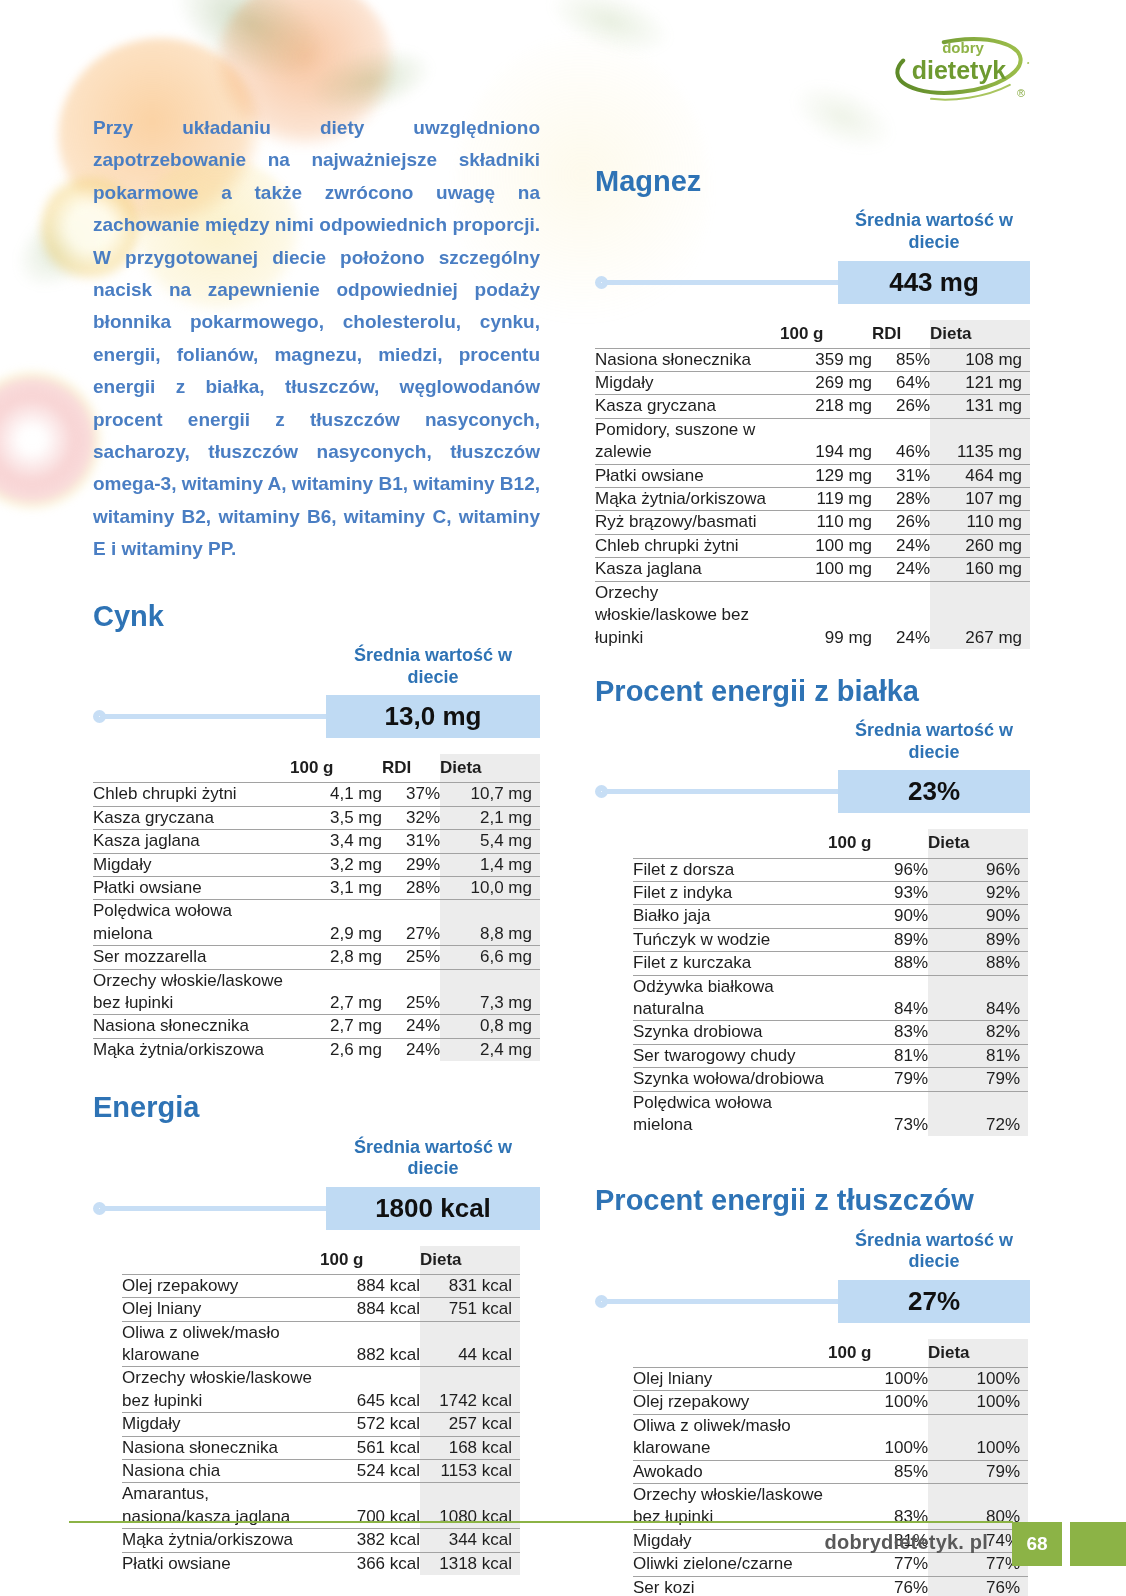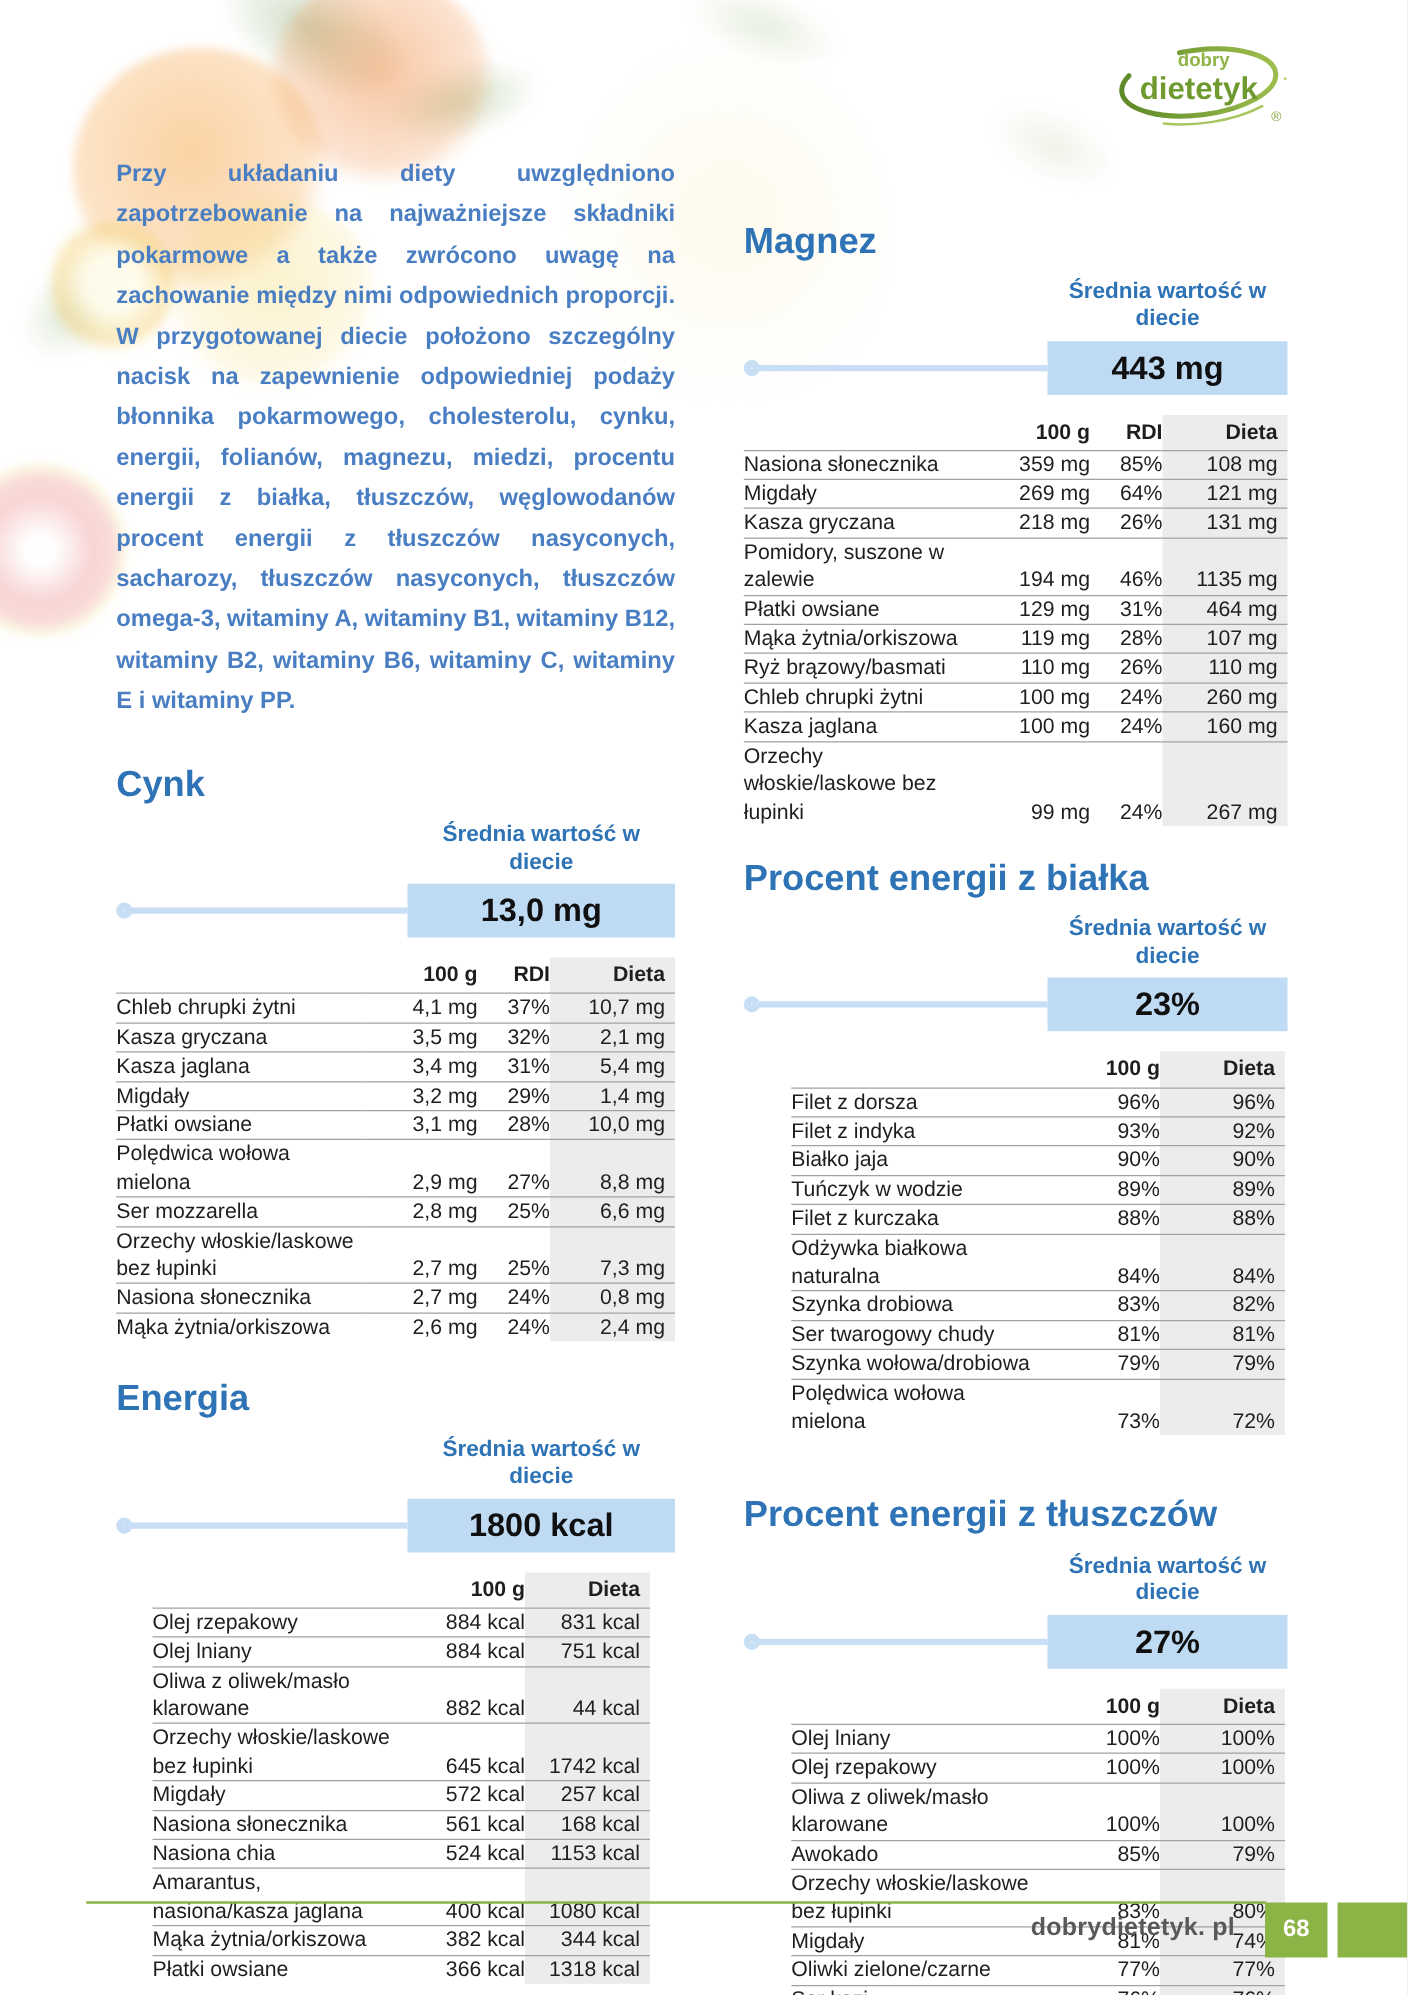--- a/index.html
+++ b/index.html
@@ -39,21 +39,21 @@
     background:radial-gradient(circle, rgba(255,252,236,.9) 28%, rgba(243,210,120,.5) 58%, rgba(243,210,120,0) 72%);}
   .bg-lemon{left:132px;top:158px;width:170px;height:155px;
     background:radial-gradient(circle at 50% 45%, rgba(246,222,130,.40), rgba(246,222,130,.2) 60%, rgba(246,222,130,0) 72%);}
   .bg-lemonpale{left:455px;top:35px;width:255px;height:310px;
     background:radial-gradient(circle at 50% 45%, rgba(248,230,160,.20), rgba(248,230,160,0) 70%);}
   .bg-grapefruit{left:-38px;top:370px;width:140px;height:140px;
     background:radial-gradient(circle, rgba(255,255,255,.9) 12%, rgba(238,152,152,.42) 42%, rgba(238,152,152,.34) 60%, rgba(243,222,150,.38) 65%, rgba(243,222,150,0) 73%);}
   
   .logo{position:absolute;left:893px;top:24px;width:140px;height:82px;z-index:2;}
   
-  .col{position:absolute;z-index:1;margin-top:12px;}
+  .col{position:absolute;z-index:1;}
   .col-left{left:93px;top:112px;width:447px;--barw:214px;--track:208px;}
   .col-right{left:595px;top:165px;width:435px;--barw:192px;--track:218px;}
   .intro{
     margin:0;font-size:19px;line-height:32.4px;font-weight:bold;
     color:var(--intro-blue);text-align:justify;
   }
   
   .section{margin:0;}
   .sec-cynk{margin-top:34px;}
   .sec-energia{margin-top:30px;}
@@ -71,21 +71,21 @@
   .slider{display:flex;align-items:center;height:41px;}
   .knob{flex:none;width:13px;height:13px;border:6px solid var(--slider-blue);border-radius:50%;background:#fff;}
   .track{flex:1;height:5px;background:var(--slider-blue);margin-left:-1px;}
   .avgbar{
     flex:none;width:var(--barw);height:43px;background:var(--bar-fill);
     display:flex;align-items:center;justify-content:center;
     font-size:26px;font-weight:bold;color:#101010;
   }
   
   .data-table{width:100%;border-collapse:collapse;margin-top:17px;font-size:17px;color:#1e1e1e;}
-  .data-table th{font-weight:bold;vertical-align:bottom;padding:3px 0 3px 0;line-height:1.3;text-align:right;}
+  .data-table th{font-weight:bold;vertical-align:bottom;padding:3px 0 3px 0;line-height:1.3;text-align:left;}
   .data-table th.c-name{text-align:left;}
   .data-table td{vertical-align:bottom;padding:0;line-height:22.4px;}
   .data-table td.c-num{text-align:right;}
   .data-table tbody tr{border-top:1px solid #A2A2A2;}
   .c-dieta{background:var(--table-shade);}
   td.c-dieta,th.c-dieta{padding-right:8px;}
   .cols-3 .w1{width:92px;}
   .cols-3 .w2{width:58px;}
   .cols-3 .w3{width:100px;}
   .cols-2 .w1{width:100px;}
@@ -271,21 +271,21 @@
                 <td class="c-num w1">561 kcal</td>
                 <td class="c-num w3 c-dieta">168 kcal</td>
               </tr>
               <tr>
                 <td class="c-name">Nasiona chia</td>
                 <td class="c-num w1">524 kcal</td>
                 <td class="c-num w3 c-dieta">1153 kcal</td>
               </tr>
               <tr>
                 <td class="c-name">Amarantus, nasiona/kasza jaglana</td>
-                <td class="c-num w1">400 kcal</td>
+                <td class="c-num w1">700 kcal</td>
                 <td class="c-num w3 c-dieta">1080 kcal</td>
               </tr>
               <tr>
                 <td class="c-name">Mąka żytnia/orkiszowa</td>
                 <td class="c-num w1">382 kcal</td>
                 <td class="c-num w3 c-dieta">344 kcal</td>
               </tr>
               <tr>
                 <td class="c-name">Płatki owsiane</td>
                 <td class="c-num w1">366 kcal</td>

